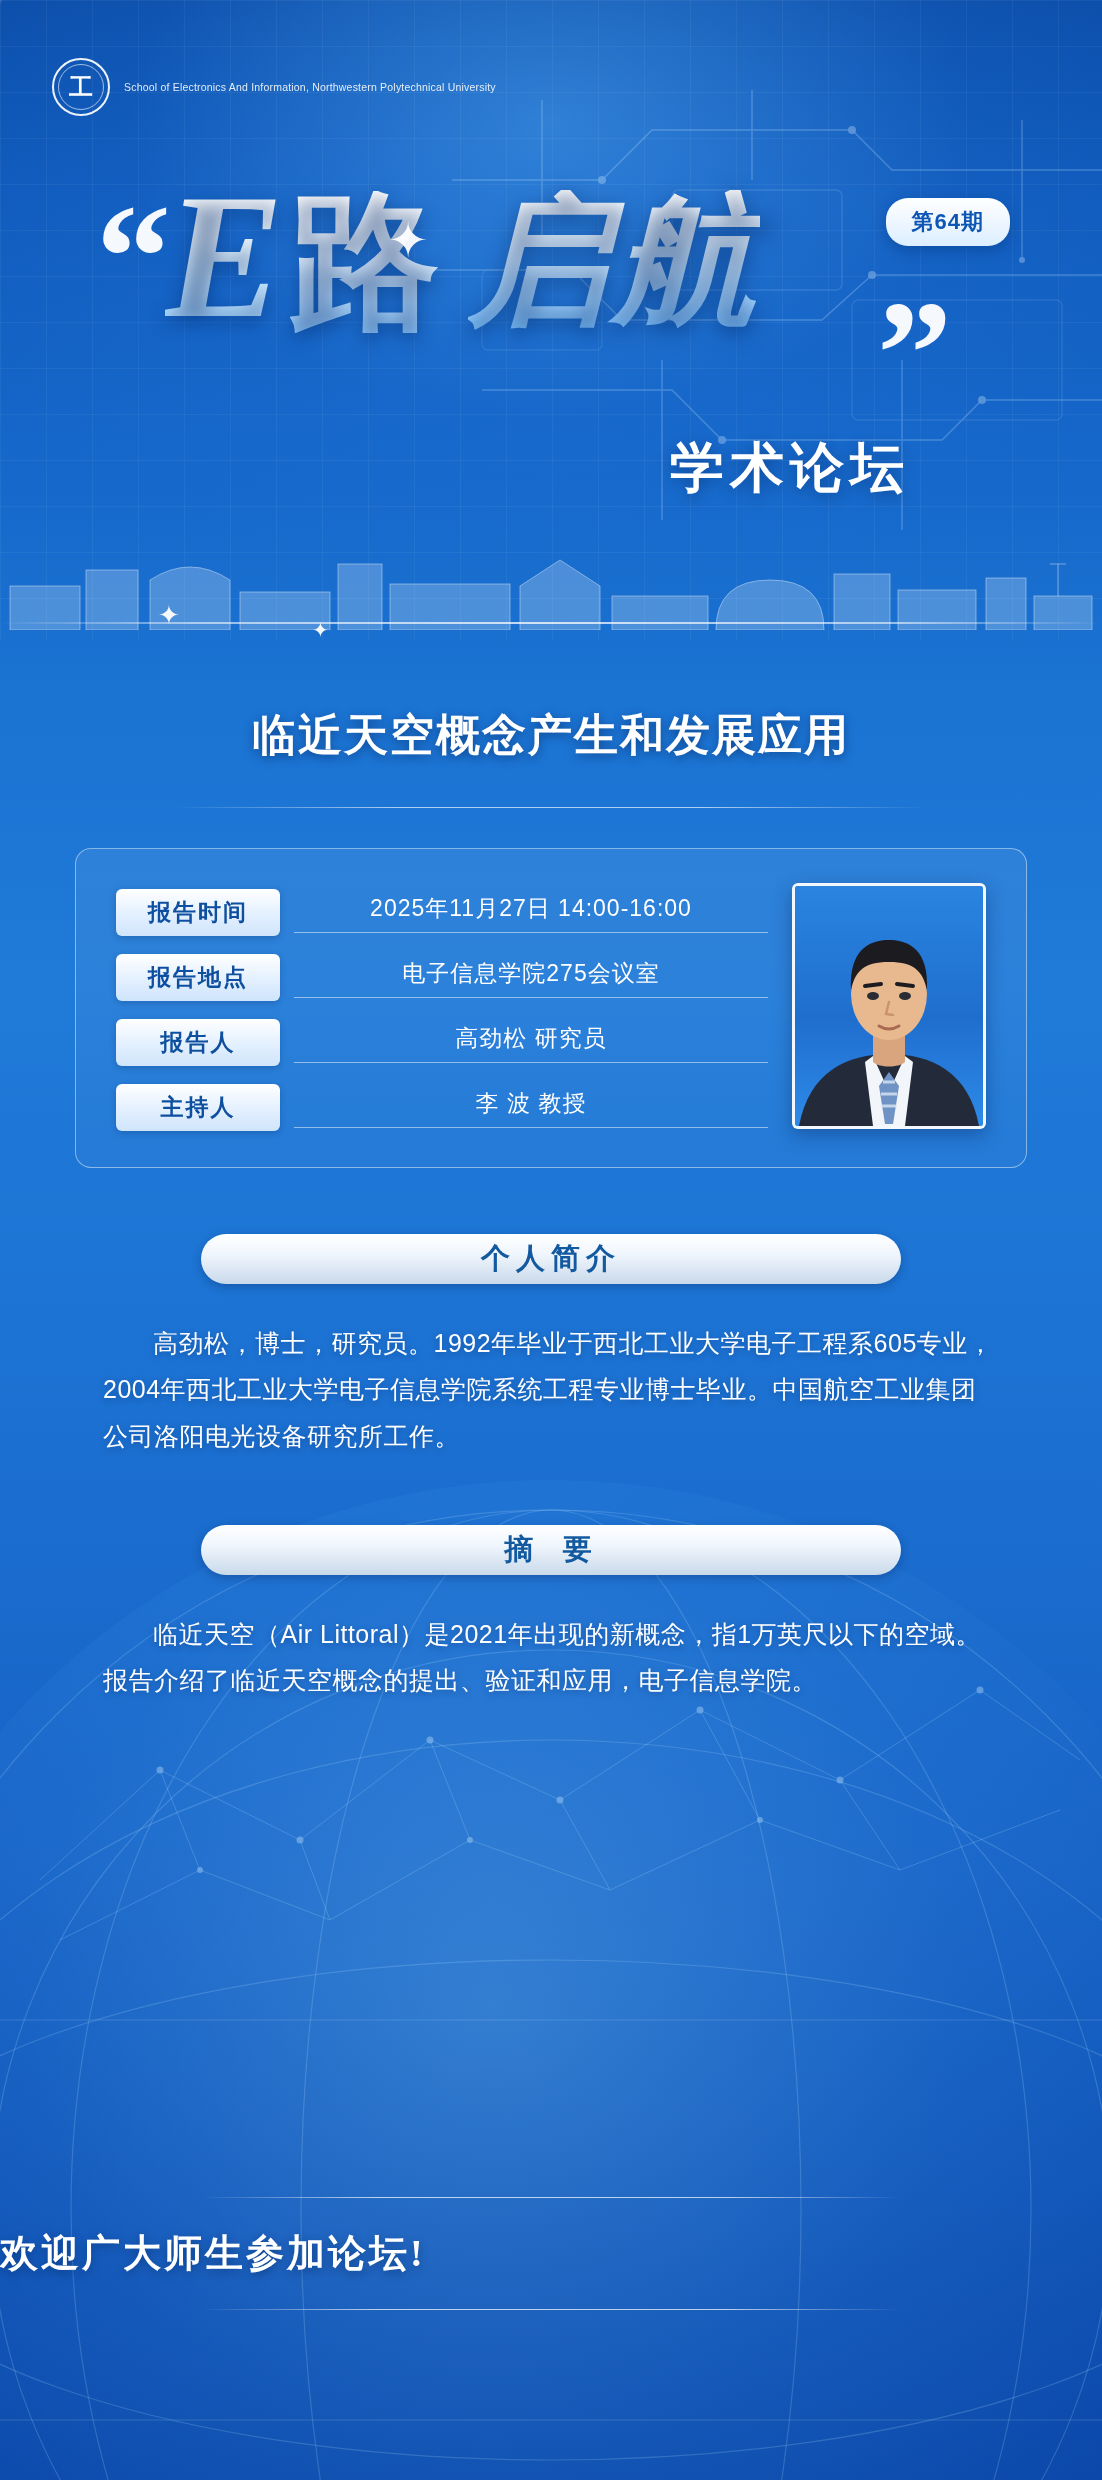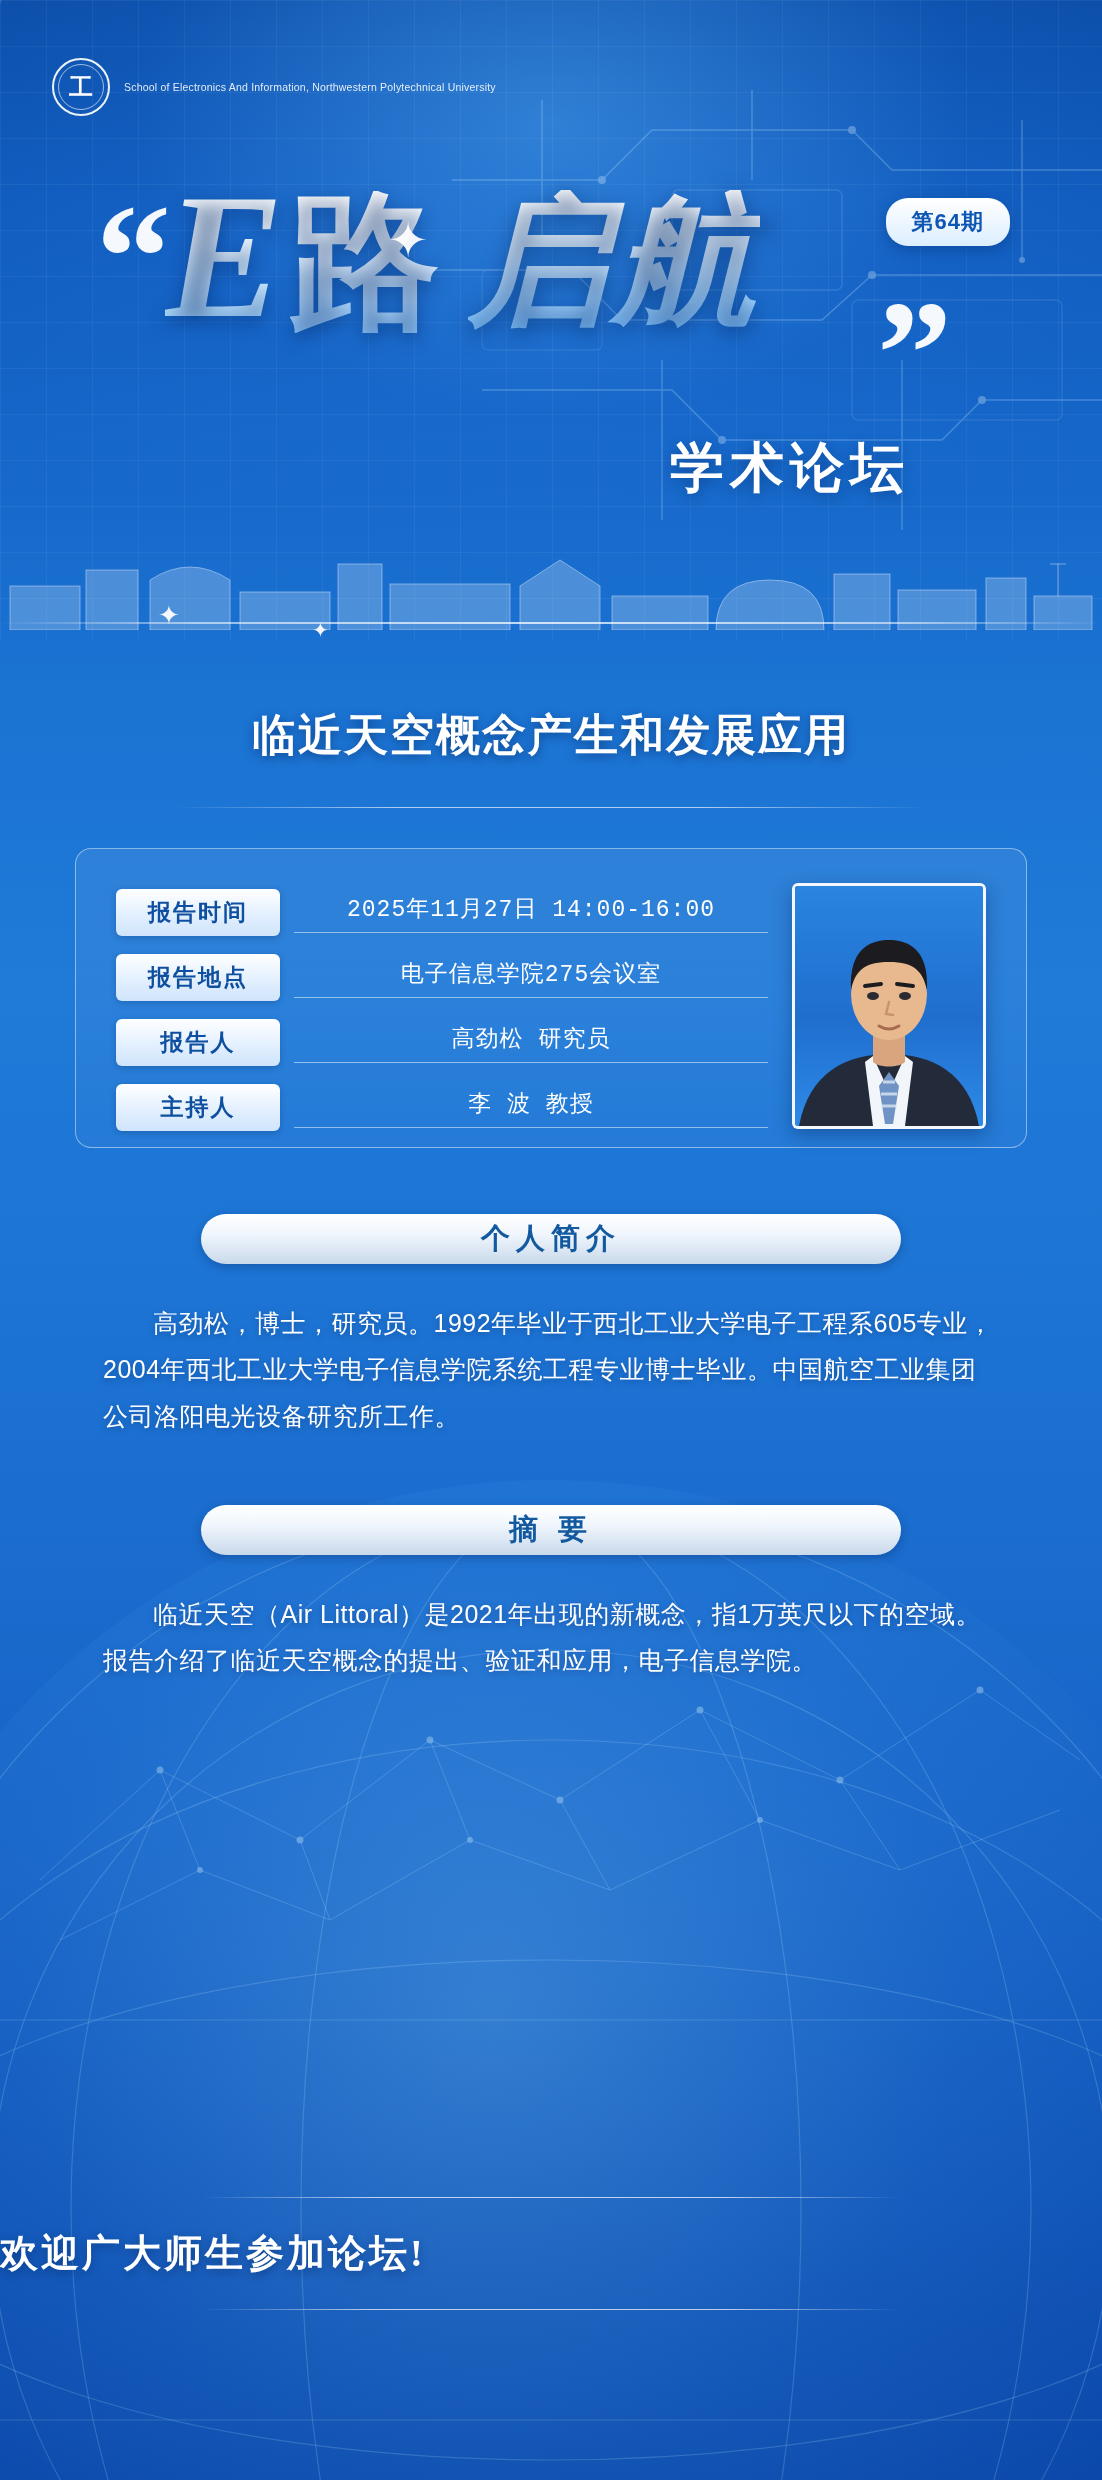--- a/index.html
+++ b/index.html
@@ -315,25 +315,24 @@
   }
 
   
   .info-card {
     position: relative;
     width: 952px;
     margin: 40px auto 0 auto;
     border: 1px solid rgba(255,255,255,0.45);
     border-radius: 16px;
     background: linear-gradient(180deg, rgba(255,255,255,0.08) 0%, rgba(255,255,255,0.03) 100%);
-    padding: 34px 40px 16px 40px;
+    padding: 34px 40px 36px 40px;
     box-sizing: border-box;
     display: flex;
     gap: 24px;
-    font-family: Liberation Mono, monospace;
   }
   .info-rows {
     flex: 1 1 auto;
     display: flex;
     flex-direction: column;
     gap: 18px;
     padding-top: 6px;
   }
   .info-row {
     display: flex;
@@ -382,21 +381,21 @@
     height: 50px;
     border-radius: 26px;
     background: linear-gradient(180deg,#ffffff 0%, #f0f6fd 40%, #c9d9ea 100%);
     display: flex;
     align-items: center;
     justify-content: center;
     box-shadow: 0 3px 10px rgba(2,30,80,0.3);
     position: relative;
   }
   .section-head span {
-    font-family: Liberation Sans, sans-serif;
+    font-family: Liberation Mono, monospace;
     font-size: 29px;
     font-weight: 700;
     color: #12599f;
     letter-spacing: 6px;
   }
   .body-text {
     width: 896px;
     margin: 36px auto 0 auto;
     font-size: 25px;
     line-height: 1.85;

